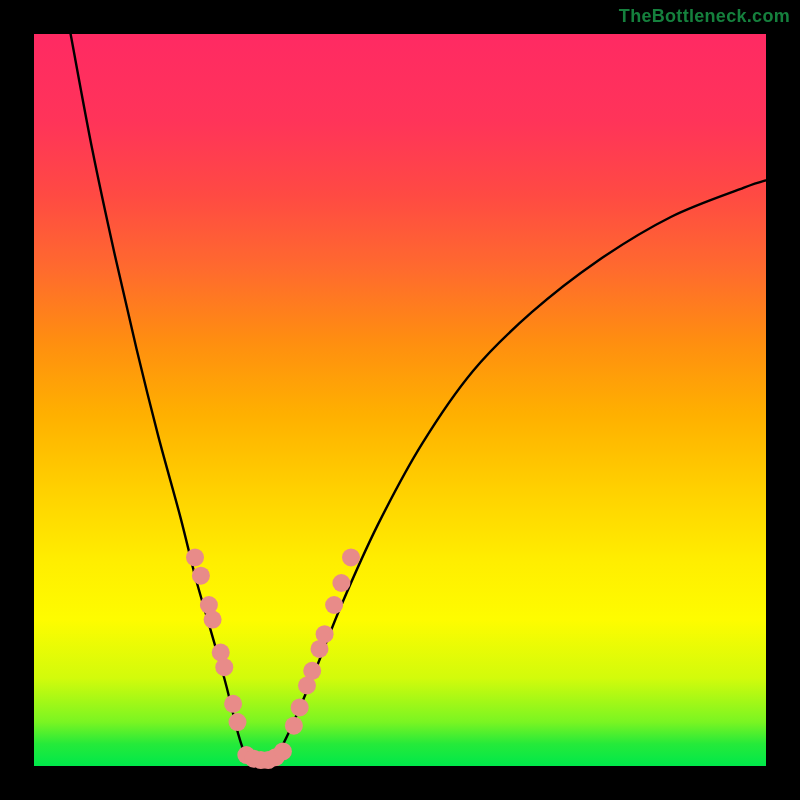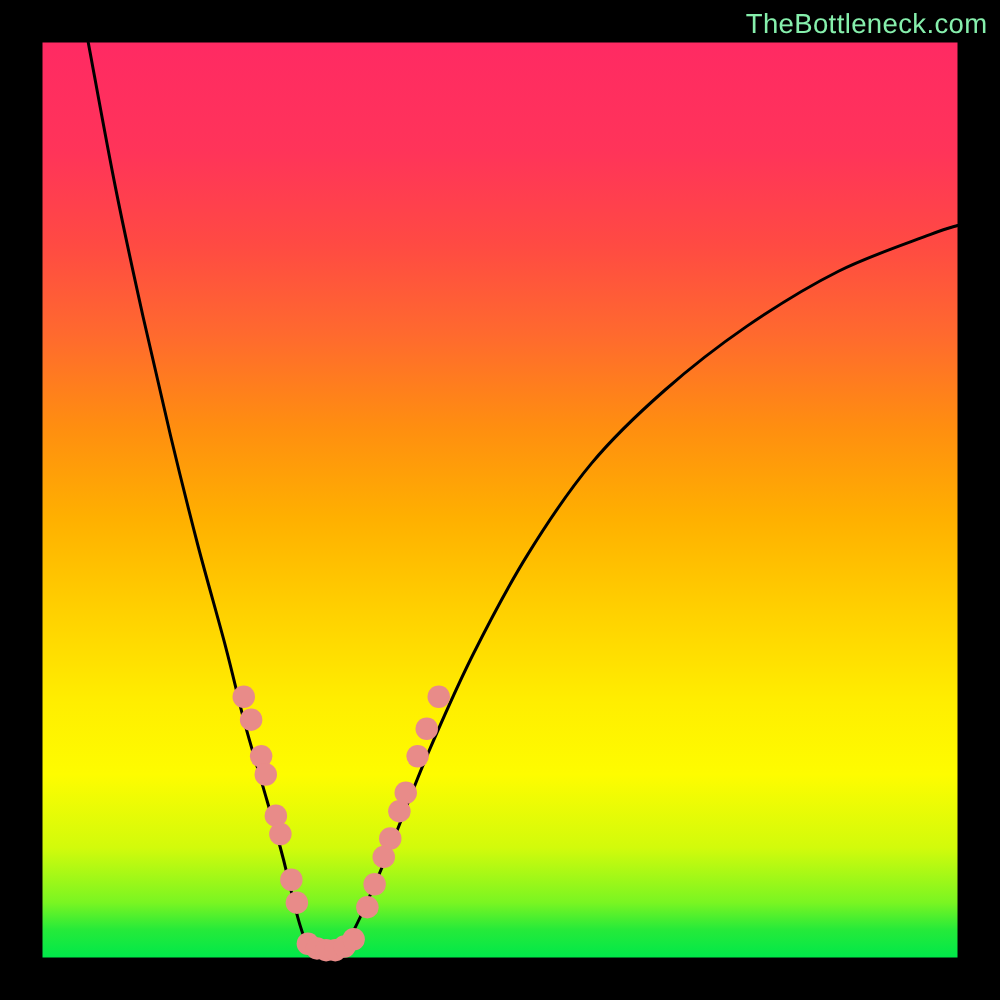--- a/index.html
+++ b/index.html
@@ -38,24 +38,24 @@
       #ff8e10 58%,
       #ff6a2e 68%,
       #ff4a43 78%,
       #ff3459 88%,
       #ff2a63 100%);
   }
   .watermark {
     position: absolute;
     top: 6px;
     right: 10px;
-    color: #86efac;
-    font-size: 22px;
+    color: #15803d;
+    font-size: 18px;
     letter-spacing: 0.3px;
-    font-weight: 400;
+    font-weight: 700;
     user-select: none;
   }
   svg.curve {
     position: absolute;
     top: 0;
     left: 0;
     width: 732px;
     height: 732px;
     overflow: visible;
   }

